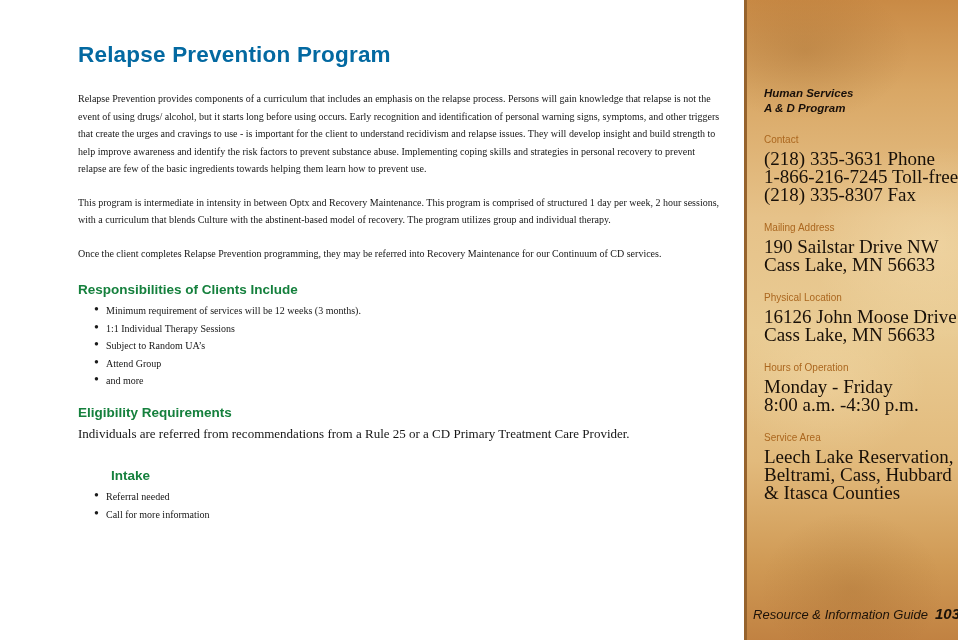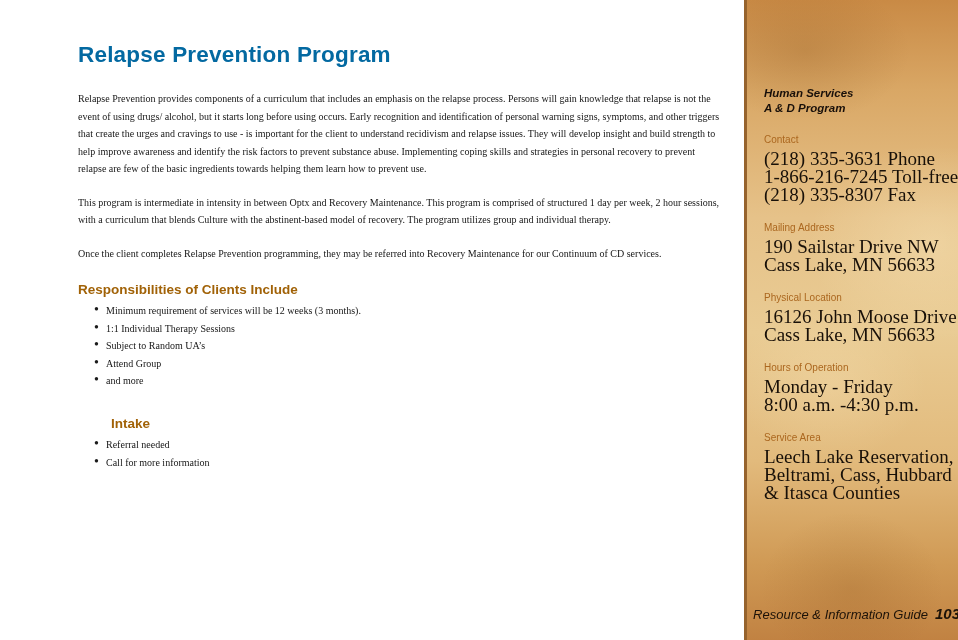--- a/index.html
+++ b/index.html
@@ -34,21 +34,21 @@
     font-size: 10px;
     line-height: 17.5px;
     color: #161616;
   }
   .main p.body.first { margin-top: 22px; }
   .main h2 {
     font-family: "Liberation Sans", sans-serif;
     font-weight: bold;
     font-size: 13.5px;
     line-height: 16px;
-    color: #a16207;
+    color: #15803d;
     margin: 0 0 4px 0;
   }
   .sec-resp h2 { margin-top: 20px; }
   .sec-elig h2 { margin-top: 15px; }
   .sec-intake h2 { margin-top: 26px; padding-left: 33px; }
   .main ul {
     margin: 0;
     padding: 0 0 0 28px;
     list-style: none;
   }
@@ -145,20 +145,24 @@
       <h2>Responsibilities of Clients Include</h2>
       <ul>
         <li>Minimum requirement of services will be 12 weeks (3 months).</li>
         <li>1:1 Individual Therapy Sessions</li>
         <li>Subject to Random UA’s</li>
         <li>Attend Group</li>
         <li>and more</li>
       </ul>
     </div>
 
+    <div class="sec-elig">
+      <h2>Eligibility Requirements</h2>
+      <p>Individuals are referred from recommendations from a Rule 25 or a CD Primary Treatment Care Provider.</p>
+    </div>
 
     <div class="sec-intake">
       <h2>Intake</h2>
       <ul>
         <li>Referral needed</li>
         <li>Call for more information</li>
       </ul>
     </div>
   </div>
 

